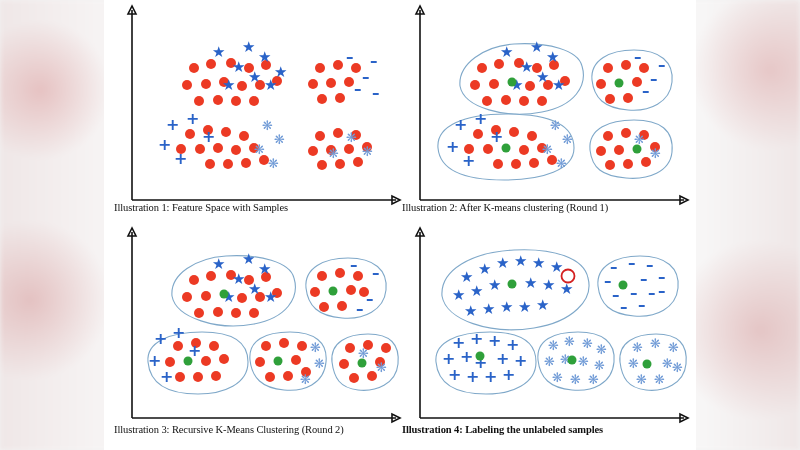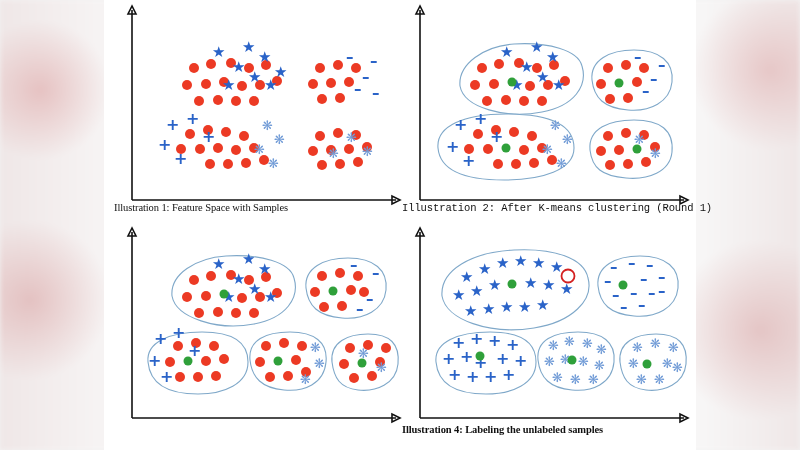--- a/index.html
+++ b/index.html
@@ -274,21 +274,21 @@
           <circle cx="208" cy="163" r="5"></circle>
             <circle cx="226" cy="162" r="5"></circle>
           <circle cx="244" cy="160" r="5"></circle>
         </g>
         <g fill="#6f9ad6" font-size="13" font-family="'DejaVu Sans', sans-serif">
           <text x="232" y="142">❋</text>
             <text x="248" y="156">❋</text>
         </g>
         <circle cx="235" cy="147" r="4.5" fill="#2fa03a"></circle>
       </svg>
-      <div class="caption" style="left:0; top:200px; width:290px;font-family:Liberation Mono, monospace;">Illustration 2: After K-means clustering (Round 1)</div>
+      <div class="caption" style="left:0; top:200px; width:290px;">Illustration 2: After K-means clustering (Round 1)</div>
     </div>
 
     <div class="panel" style="left:10px; top:226px; width:290px; height:218px;">
       <svg width="290" height="206" viewBox="0 0 290 206">
         <path class="axis" d="M18,192 L18,6"></path>
         <path class="axis" d="M18,192 L282,192"></path>
         <polygon class="axis" points="18,2 14,10 22,10" fill="#111"></polygon>
         <polygon class="axis" points="286,192 278,188 278,196" fill="#111"></polygon>
 
         <path class="blob" d="M58,70 C56,48 82,32 112,30 C146,28 176,36 180,52 C186,72 172,92 140,98 C104,105 62,92 58,70 Z"></path>
@@ -387,20 +387,21 @@
           <circle cx="266" cy="136" r="5"></circle>
             <circle cx="240" cy="152" r="5"></circle>
           <circle cx="258" cy="150" r="5"></circle>
         </g>
         <g fill="#6f9ad6" font-size="13" font-family="'DejaVu Sans', sans-serif">
           <text x="244" y="132">❋</text>
             <text x="262" y="146">❋</text>
         </g>
         <circle cx="248" cy="137" r="4.5" fill="#2fa03a"></circle>
       </svg>
+      <div class="caption" style="left:0; top:198px; width:290px;">Illustration 3: Recursive K-Means Clustering (Round 2)</div>
     </div>
 
     <div class="panel" style="left:298px; top:226px; width:290px; height:218px;">
       <svg width="290" height="206" viewBox="0 0 290 206">
         <path class="axis" d="M18,192 L18,6"></path>
         <path class="axis" d="M18,192 L282,192"></path>
         <polygon class="axis" points="18,2 14,10 22,10" fill="#111"></polygon>
         <polygon class="axis" points="286,192 278,188 278,196" fill="#111"></polygon>
 
         <path class="blob" d="M40,70 C38,44 70,26 112,24 C152,22 182,32 186,52 C192,74 170,96 132,102 C88,109 44,94 40,70 Z"></path>

